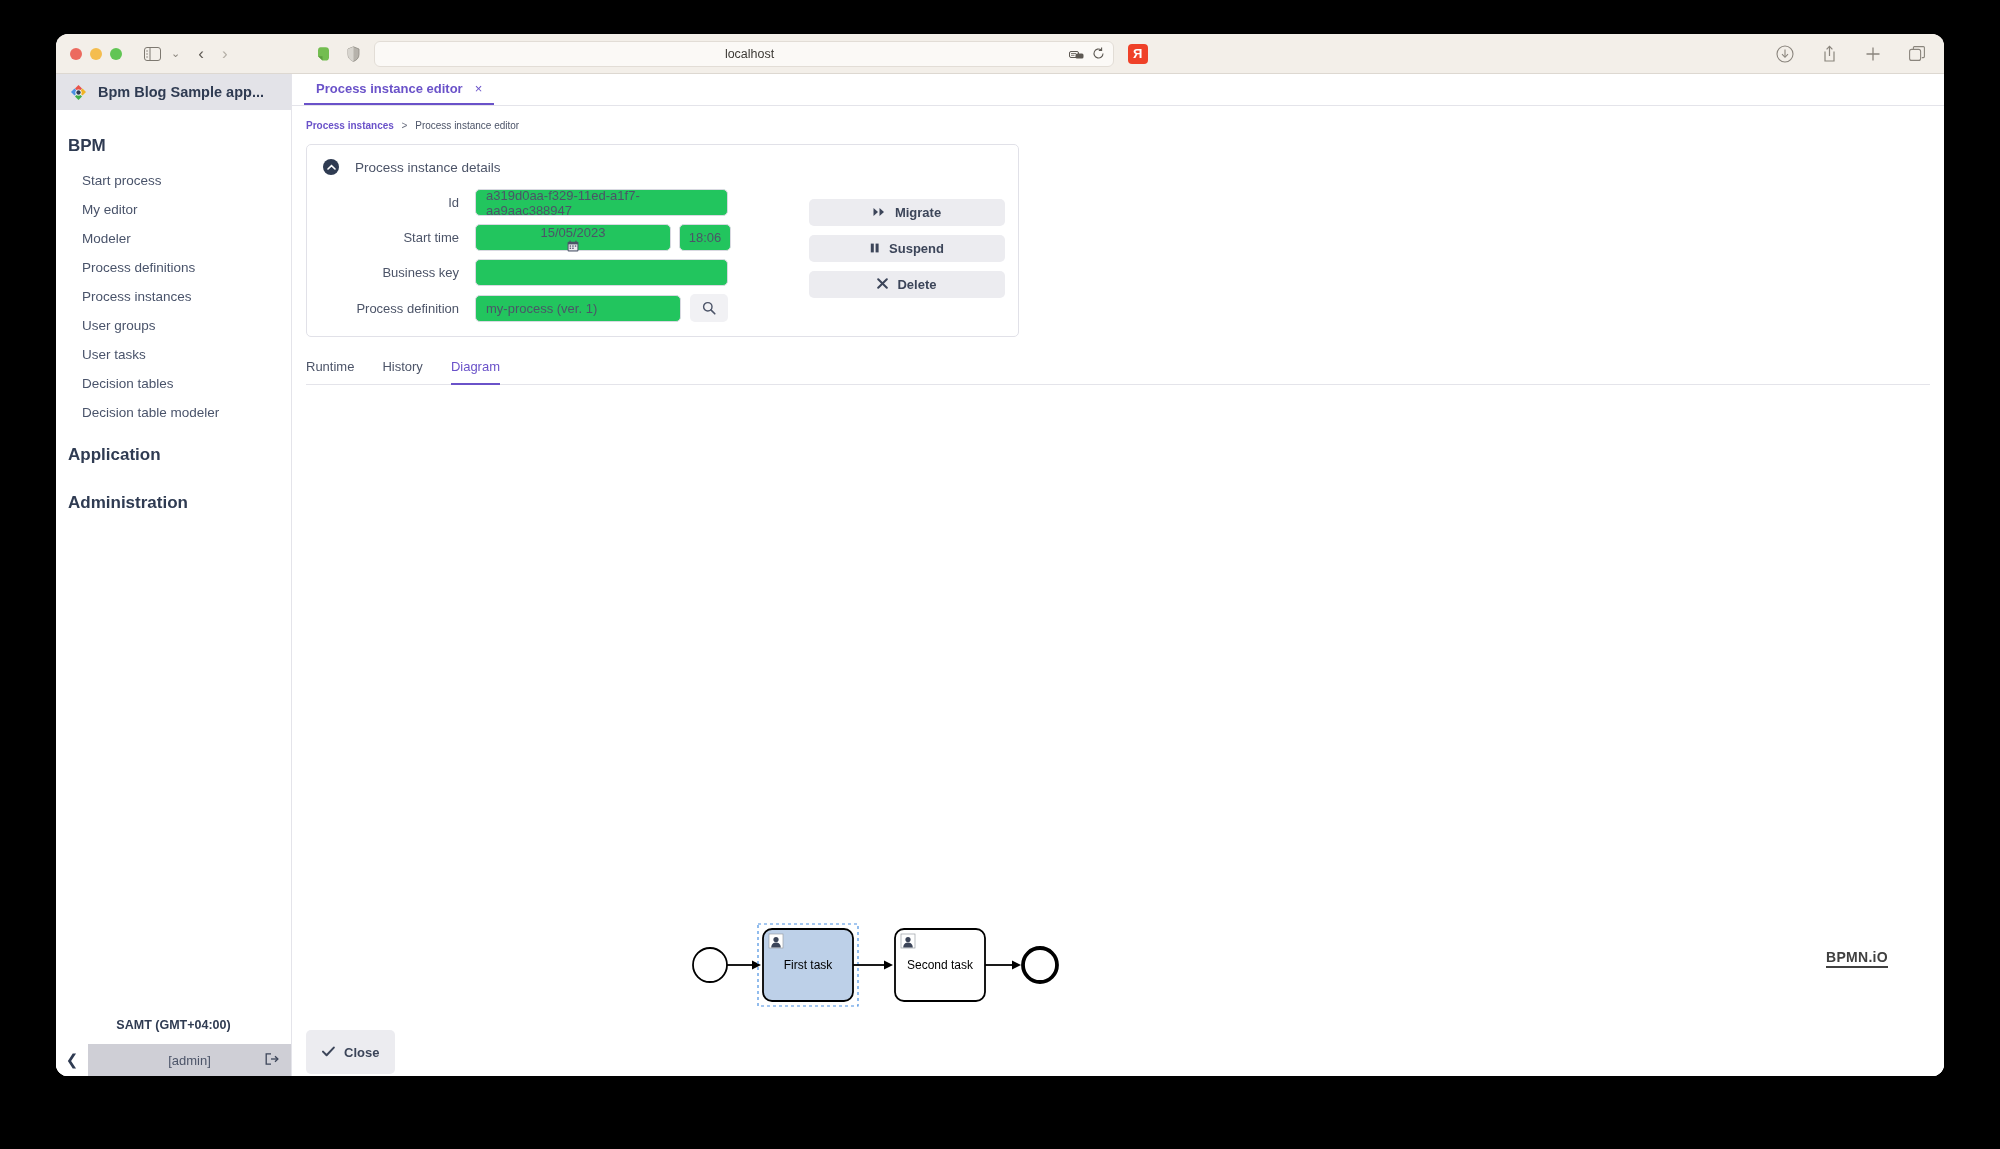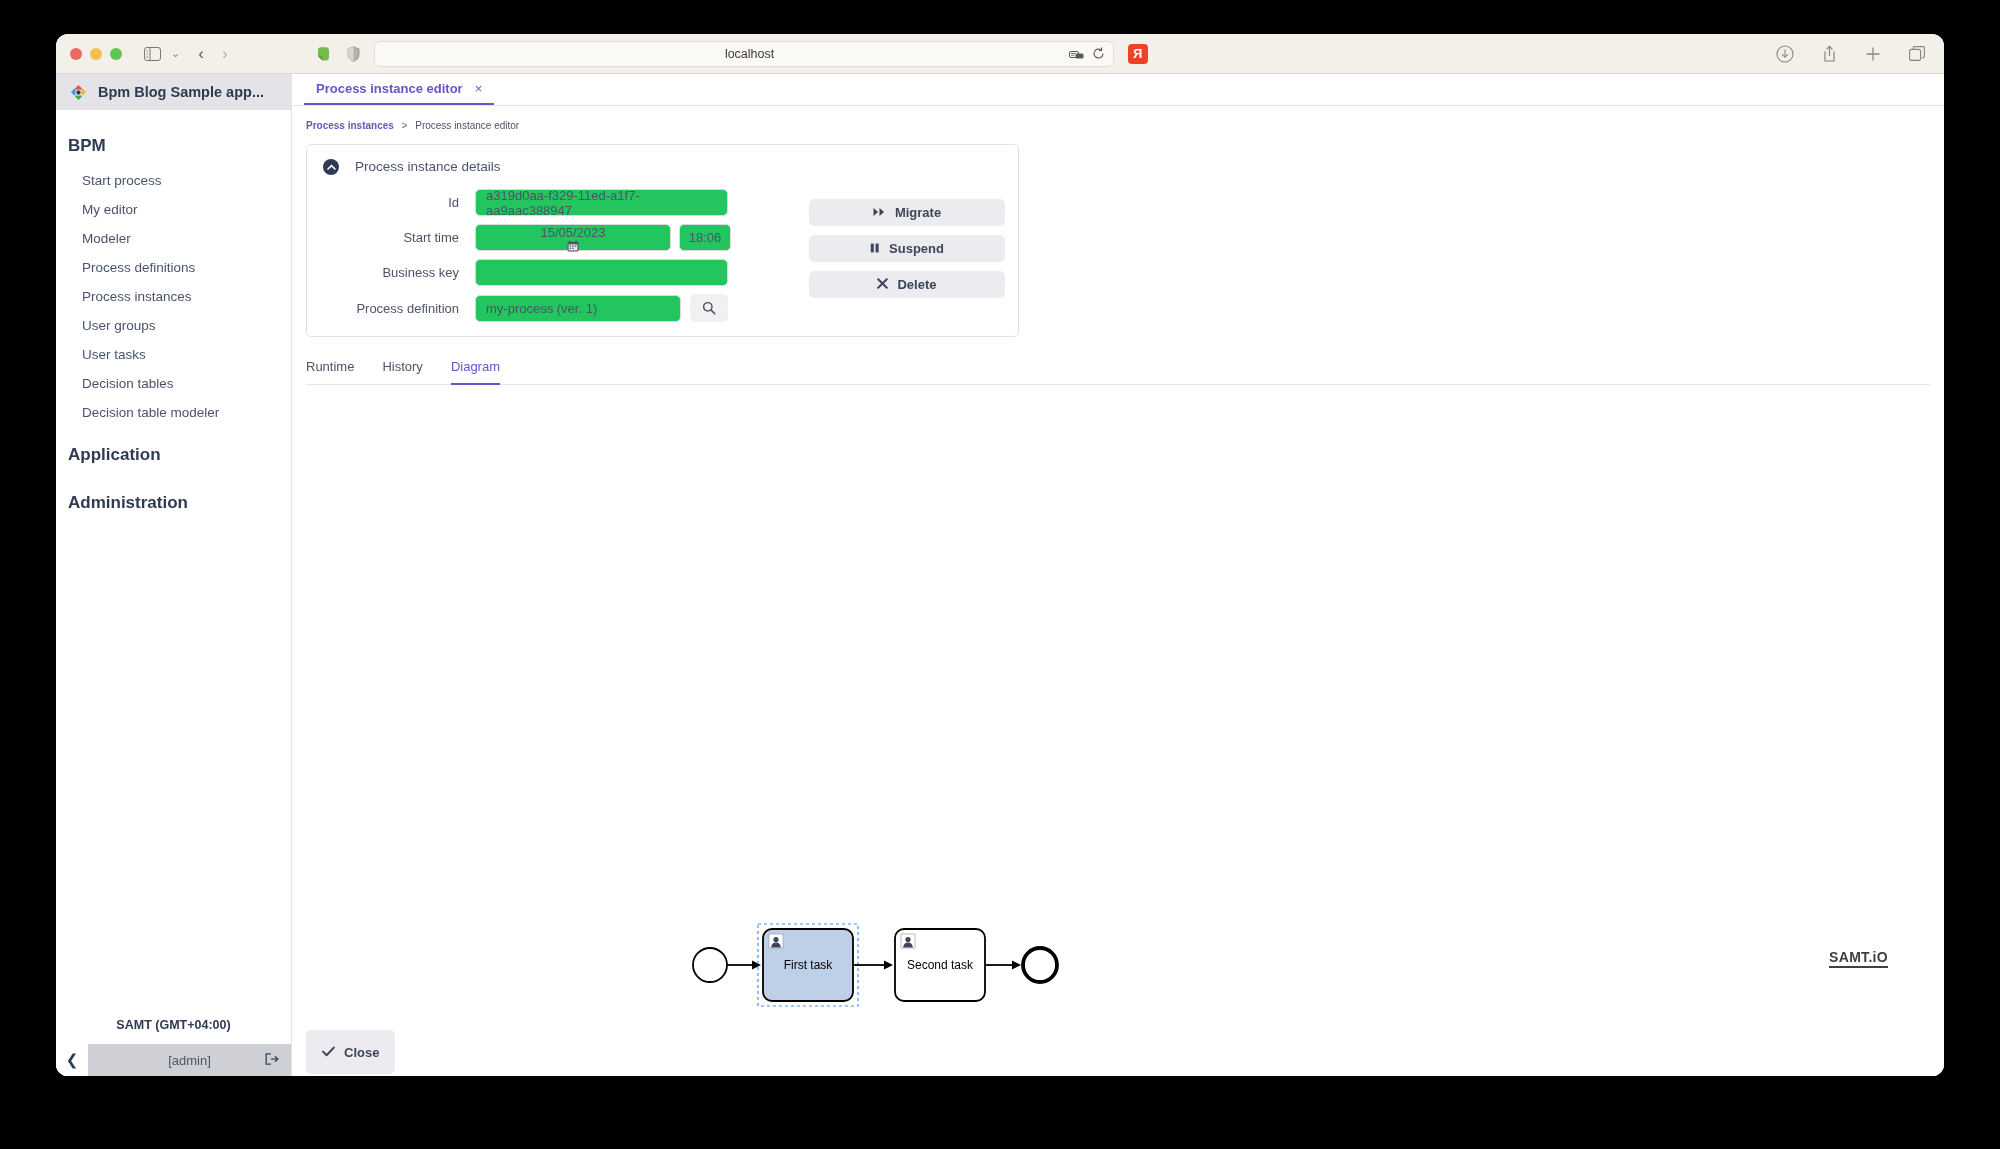--- a/index.html
+++ b/index.html
@@ -203,21 +203,21 @@
   .details-card {
     margin: 13px 0 0 14px;
     width: 713px;
     border: 1px solid #e1e1e8;
     border-radius: 5px;
     background: #ffffff;
     padding: 14px 0 14px 0;
   }
   .card-header {
     display: flex;
-    align-items: flex-start;
+    align-items: center;
     gap: 16px;
     padding-left: 16px;
     margin-bottom: 14px;
   }
   .collapse-circle {
     width: 16px; height: 16px;
     border-radius: 50%;
     background: #2f3b52;
     display: flex; align-items: center; justify-content: center;
     cursor: pointer;
@@ -628,21 +628,21 @@
             <path d="M211.2 37.5 C211.4 33.8 214 32.6 216 32.6 C218 32.6 220.6 33.8 220.8 37.5 Z" fill="#3c4559"></path>
           </g>
           <text class="bpmn-label" x="248" y="59" text-anchor="middle">Second task</text>
 
           <line x1="293" y1="55" x2="320" y2="55" stroke="#000000" stroke-width="1.8"></line>
           <path d="M320 50.5 L329 55 L320 59.5 Z" fill="#000000"></path>
 
           <circle cx="348" cy="55" r="17" fill="#ffffff" stroke="#000000" stroke-width="3.8"></circle>
         </svg>
 
-        <div class="bpmn-io-logo">SAMT.iO</div>
+        <div class="bpmn-io-logo">BPMN.iO</div>
       </div>
 
       <div class="footer-bar">
         <div class="close-btn">
           <span>
             <svg width="13" height="11" viewBox="0 0 13 11">
               <path d="M1 5.6 L4.6 9.2 L11.8 1.6" fill="none" stroke="#3c4559" stroke-width="2" stroke-linecap="round" stroke-linejoin="round"></path>
             </svg>
           </span>
           <span>Close</span>

